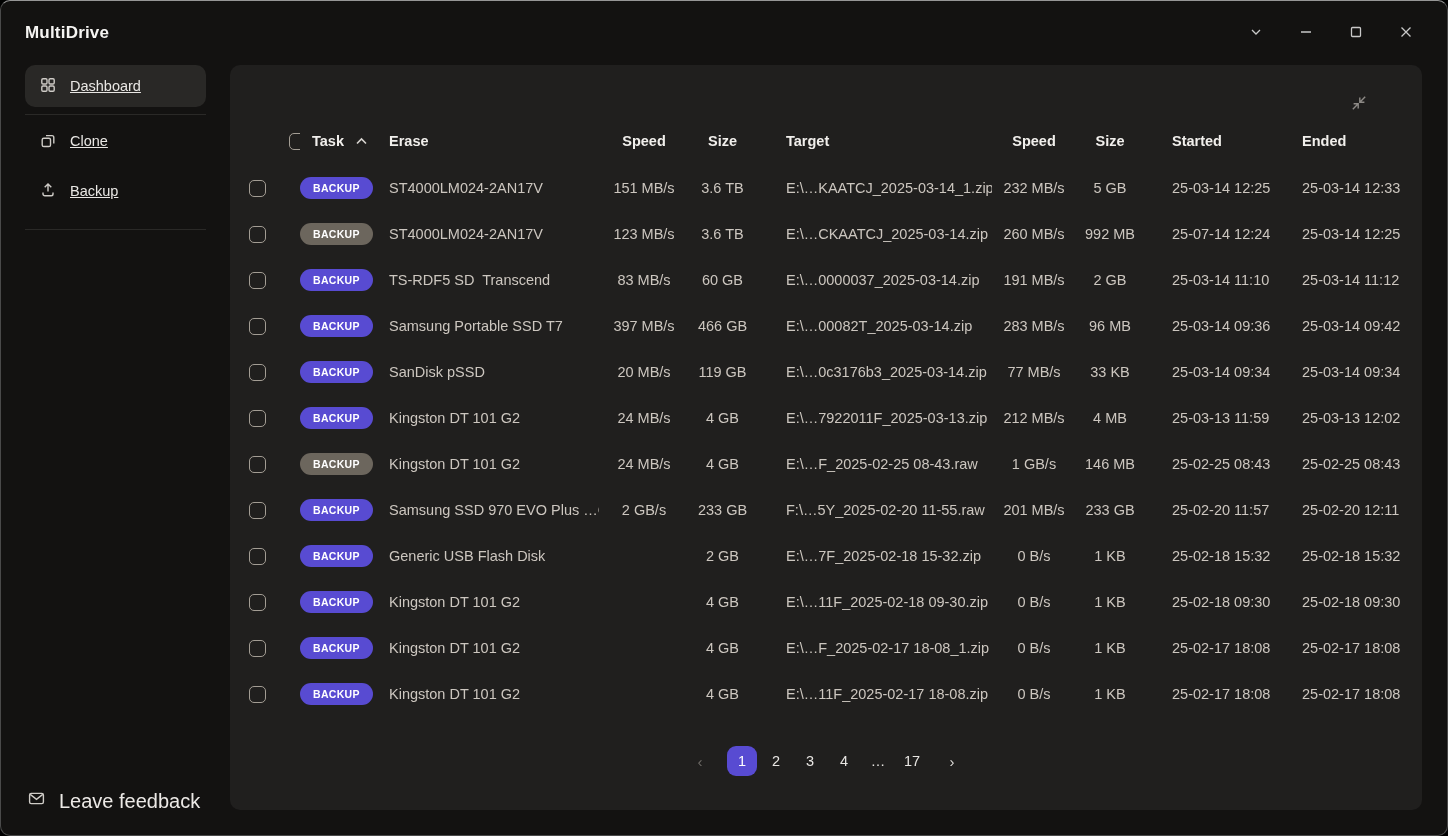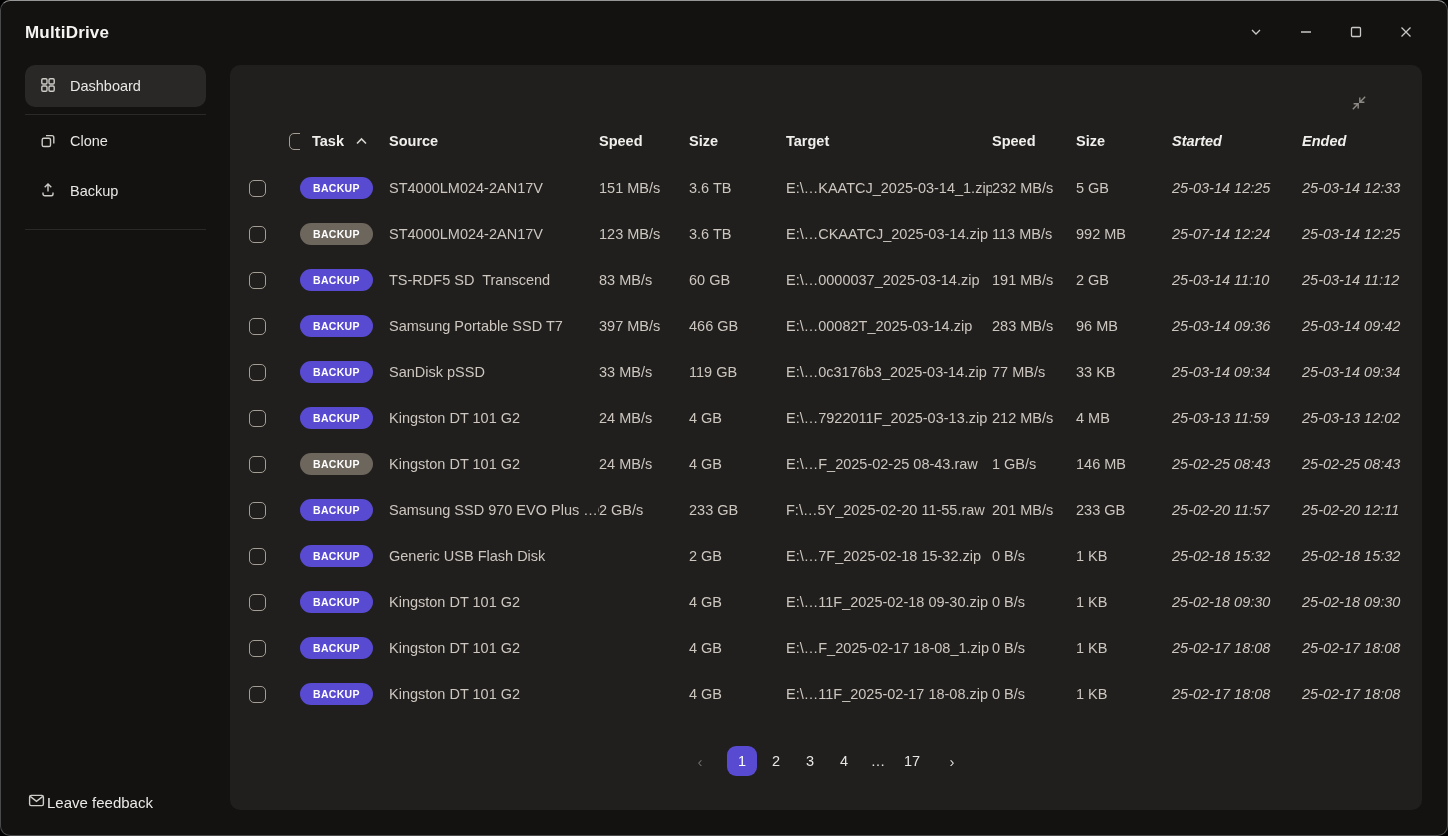--- a/index.html
+++ b/index.html
@@ -12,51 +12,51 @@
   .app-title{color:#f5f4f2;font-size:17px;font-weight:700;letter-spacing:.2px;}
   .tb-spacer{flex:1;}
   .tb-btn{width:50px;height:64px;display:flex;align-items:center;justify-content:center;background:transparent;
     border:none;cursor:pointer;color:#c9c9c9;}
   .tb-btn svg{stroke:#c9c9c9;stroke-width:1.3;fill:none;}
   .titlebar{padding-right:16px;}
   
   .main{flex:1;display:flex;min-height:0;}
   .sidebar{width:229px;flex:0 0 229px;display:flex;flex-direction:column;padding:0 24px;}
   .side-item{display:flex;align-items:center;gap:13px;height:42px;padding:0 14px;border-radius:10px;
-    color:#e9e7e4;font-size:14.5px;cursor:pointer;flex:0 0 42px;}
+    color:#e9e7e4;font-size:14.5px;cursor:pointer;flex:0 0 42px;text-decoration:underline;}
   .side-item.active{background:#292826;}
   .side-item svg{stroke:#cfccc7;stroke-width:1.4;fill:none;flex:0 0 auto;}
   .side-group{height:50px;flex:0 0 50px;display:flex;}
   .side-group .side-item{width:100%;height:38px;}
   .side-divider{height:1px;background:#2a2927;margin:7px 0;flex:0 0 1px;}
   .side-spacer{flex:1;}
-  .feedback{display:flex;align-items:center;gap:1px;color:#ece9e6;font-size:15px;cursor:pointer;
+  .feedback{display:flex;align-items:center;gap:13px;color:#ece9e6;font-size:20px;cursor:pointer;
     margin:0 0 22px 2px;}
   .feedback svg{stroke:#cfccc7;stroke-width:1.4;fill:none;}
   
   .panel{flex:1;background:#201f1e;border-radius:10px;margin:0 25px 25px 0;position:relative;
     display:flex;flex-direction:column;overflow:hidden;}
   .collapse-btn{position:absolute;top:26px;right:50px;width:26px;height:26px;background:transparent;border:none;
     cursor:pointer;display:flex;align-items:center;justify-content:center;}
   .collapse-btn svg{stroke:#8d8a86;stroke-width:1.4;fill:none;}
   
   .grid-row{display:grid;grid-template-columns:70px 89px 210px 90px 67px 236px 84px 68px 130px 150px;
     align-items:center;}
   .thead{margin-top:61px;height:30px;color:#f1efec;font-size:14.5px;font-weight:600;flex:0 0 30px;}
   .tbody{margin-top:9px;}
   .row{height:46px;font-size:14.5px;color:#ccc6bf;}
   .cell{white-space:pre;overflow:hidden;}
-  .num{text-align:left;}
+  .num{text-align:center;}
   .c-check{padding-left:19px;}
   .checkbox{display:inline-block;width:17px;height:17px;border:1.5px solid #a39d94;border-radius:5px;
     background:transparent;cursor:pointer;vertical-align:middle;}
   .th-task{display:flex;align-items:center;gap:11px;padding-left:12px;}
   .th-task svg{stroke:#d6d3cf;stroke-width:1.6;fill:none;}
   .c-target,.c-date{padding-left:30px;}
-  .c-date{padding-left:28px;font-style:italic;}
+  .c-date{padding-left:28px;}
   .badge{display:inline-block;font-size:10.5px;font-weight:700;letter-spacing:.3px;color:#fff;
     padding:5px 13px 4px;border-radius:13px;line-height:13px;}
   .badge-purple{background:#584bd2;}
   .badge-gray{background:#6c665d;}
   
   .pagination{margin-top:29px;display:flex;align-items:center;justify-content:center;gap:4px;flex:0 0 30px;}
   .page{min-width:30px;height:30px;display:flex;align-items:center;justify-content:center;border:none;
     background:transparent;color:#e8e6e3;font-size:14.5px;border-radius:9px;cursor:pointer;
     font-family:inherit;}
   .page-active{background:#584bd2;color:#fff;}
@@ -158,21 +158,21 @@
       <div class="grid-row thead">
         <div class="cell c-check">
           <span class="checkbox"></span>
         </div>
         <div class="cell th-task">
           <span>Task</span>
           <span><svg width="13" height="9" viewBox="0 0 13 9">
                 <path d="M2 6.5L6.5 2 11 6.5"></path>
               </svg></span>
         </div>
-        <div class="cell">Source</div>
+        <div class="cell">Erase</div>
         <div class="cell num">Speed</div>
         <div class="cell num">Size</div>
         <div class="cell c-target">Target</div>
         <div class="cell num">Speed</div>
         <div class="cell num">Size</div>
         <div class="cell c-date">Started</div>
         <div class="cell c-date">Ended</div>
       </div>
 
       <div class="tbody">
@@ -189,21 +189,21 @@
     <div class="cell c-date">25-03-14 12:33</div>
   </div>
 
   <div class="grid-row row">
     <div class="cell c-check"><span class="checkbox"></span></div>
     <div class="cell"><span class="badge badge-gray">BACKUP</span></div>
     <div class="cell">ST4000LM024-2AN17V</div>
     <div class="cell num">123 MB/s</div>
     <div class="cell num">3.6 TB</div>
     <div class="cell c-target">E:\…CKAATCJ_2025-03-14.zip</div>
-    <div class="cell num">113 MB/s</div>
+    <div class="cell num">260 MB/s</div>
     <div class="cell num">992 MB</div>
     <div class="cell c-date">25-07-14 12:24</div>
     <div class="cell c-date">25-03-14 12:25</div>
   </div>
 
   <div class="grid-row row">
     <div class="cell c-check"><span class="checkbox"></span></div>
     <div class="cell"><span class="badge badge-purple">BACKUP</span></div>
     <div class="cell">TS-RDF5 SD  Transcend</div>
     <div class="cell num">83 MB/s</div>
@@ -225,21 +225,21 @@
     <div class="cell num">283 MB/s</div>
     <div class="cell num">96 MB</div>
     <div class="cell c-date">25-03-14 09:36</div>
     <div class="cell c-date">25-03-14 09:42</div>
   </div>
 
   <div class="grid-row row">
     <div class="cell c-check"><span class="checkbox"></span></div>
     <div class="cell"><span class="badge badge-purple">BACKUP</span></div>
     <div class="cell">SanDisk pSSD</div>
-    <div class="cell num">33 MB/s</div>
+    <div class="cell num">20 MB/s</div>
     <div class="cell num">119 GB</div>
     <div class="cell c-target">E:\…0c3176b3_2025-03-14.zip</div>
     <div class="cell num">77 MB/s</div>
     <div class="cell num">33 KB</div>
     <div class="cell c-date">25-03-14 09:34</div>
     <div class="cell c-date">25-03-14 09:34</div>
   </div>
 
   <div class="grid-row row">
     <div class="cell c-check"><span class="checkbox"></span></div>

